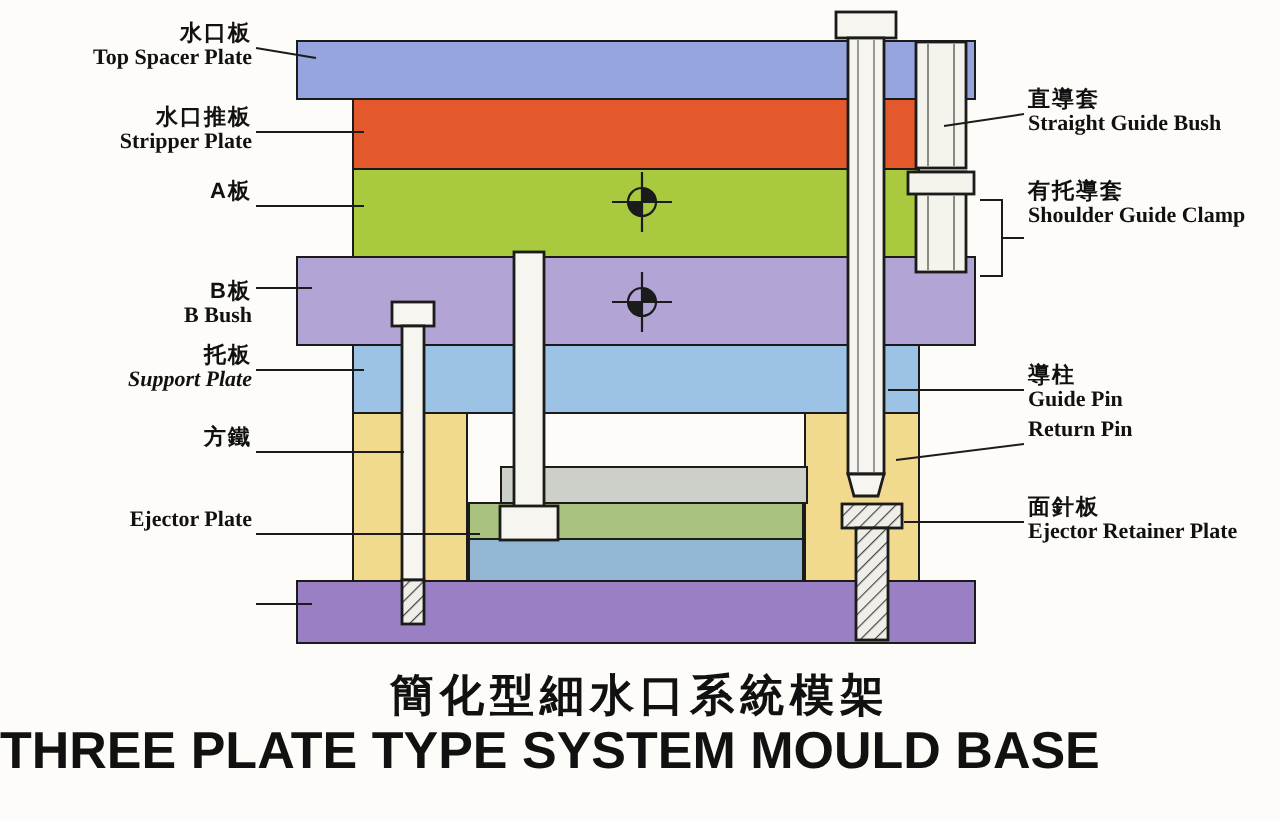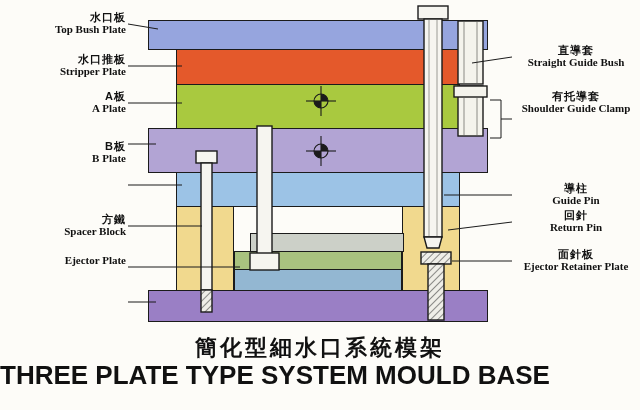--- a/index.html
+++ b/index.html
@@ -1,21 +1,21 @@
 <!DOCTYPE html>
 <html><head>
 <meta charset="utf-8">
 <style>
   html,body{margin:0;padding:0;}
   body{background:#e8e6e0;}
   #canvas{position:relative;width:640px;height:410px;background:#fdfcf8;overflow:hidden;font-family:"Liberation Sans",sans-serif;color:#111;}
   .plate{position:absolute;border:1.5px solid #1b1b1b;box-sizing:border-box;}
   .lbl{position:absolute;line-height:1.12;}
   .lblL{left:2px;width:124px;text-align:right;}
-  .lblR{left:514px;width:124px;text-align:center;}
+  .lblR{left:514px;width:124px;text-align:left;}
   .cn{font-weight:bold;font-size:11px;letter-spacing:1px;}
   .en{font-weight:bold;font-size:11px;font-family:"Liberation Serif",serif;}
   .it{font-style:italic;}
   #svgov{position:absolute;left:0;top:0;}
   .titleCn{position:absolute;left:0;top:333px;width:100%;text-align:center;font-size:22px;font-weight:bold;letter-spacing:3px;}
   .titleEn{position:absolute;left:0;top:360px;width:100%;text-align:left;font-size:26px;font-weight:bold;}
 </style>
 </head>
 <body>
 
@@ -107,56 +107,57 @@
     </g>
 
     <g stroke="#1b1b1b" stroke-width="1" fill="none">
       <path d="M490,100 L501,100 L501,138 L490,138"></path>
       <line x1="501" y1="119" x2="512" y2="119"></line>
     </g>
   </svg>
 
   <div class="lbl lblL" style="top:11px">
     <div class="cn">水口板</div>
-    <div class="en">Top Bush Plate</div>
+    <div class="en">Top Spacer Plate</div>
   </div>
   <div class="lbl lblL" style="top:53px">
     <div class="cn">水口推板</div>
     <div class="en">Stripper Plate</div>
   </div>
   <div class="lbl lblL" style="top:90px">
     <div class="cn">A板</div>
-    <div class="en">A Plate</div>
   </div>
   <div class="lbl lblL" style="top:140px">
     <div class="cn">B板</div>
-    <div class="en">B Plate</div>
+    <div class="en">B Bush</div>
+  </div>
+  <div class="lbl lblL" style="top:172px">
+    <div class="cn">托板</div>
+    <div class="en it">Support Plate</div>
   </div>
   <div class="lbl lblL" style="top:213px">
     <div class="cn">方鐵</div>
-    <div class="en">Spacer Block</div>
   </div>
   <div class="lbl lblL" style="top:254px">
     <div class="en">Ejector Plate</div>
   </div>
 
   <div class="lbl lblR" style="top:44px">
     <div class="cn">直導套</div>
     <div class="en">Straight Guide Bush</div>
   </div>
   <div class="lbl lblR" style="top:90px">
     <div class="cn">有托導套</div>
     <div class="en">Shoulder Guide Clamp</div>
   </div>
   <div class="lbl lblR" style="top:182px">
     <div class="cn">導柱</div>
     <div class="en">Guide Pin</div>
   </div>
   <div class="lbl lblR" style="top:209px">
-    <div class="cn">回針</div>
     <div class="en">Return Pin</div>
   </div>
   <div class="lbl lblR" style="top:248px">
     <div class="cn">面針板</div>
     <div class="en">Ejector Retainer Plate</div>
   </div>
 
   <div class="titleCn">簡化型細水口系統模架</div>
   <div class="titleEn">THREE PLATE TYPE SYSTEM MOULD BASE</div>
 

